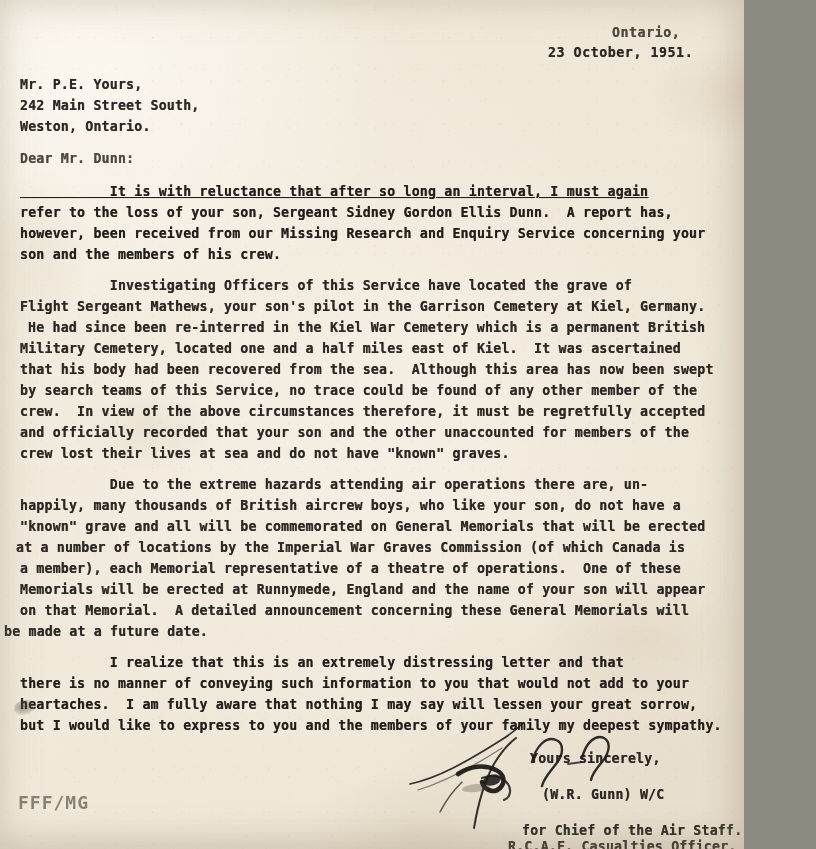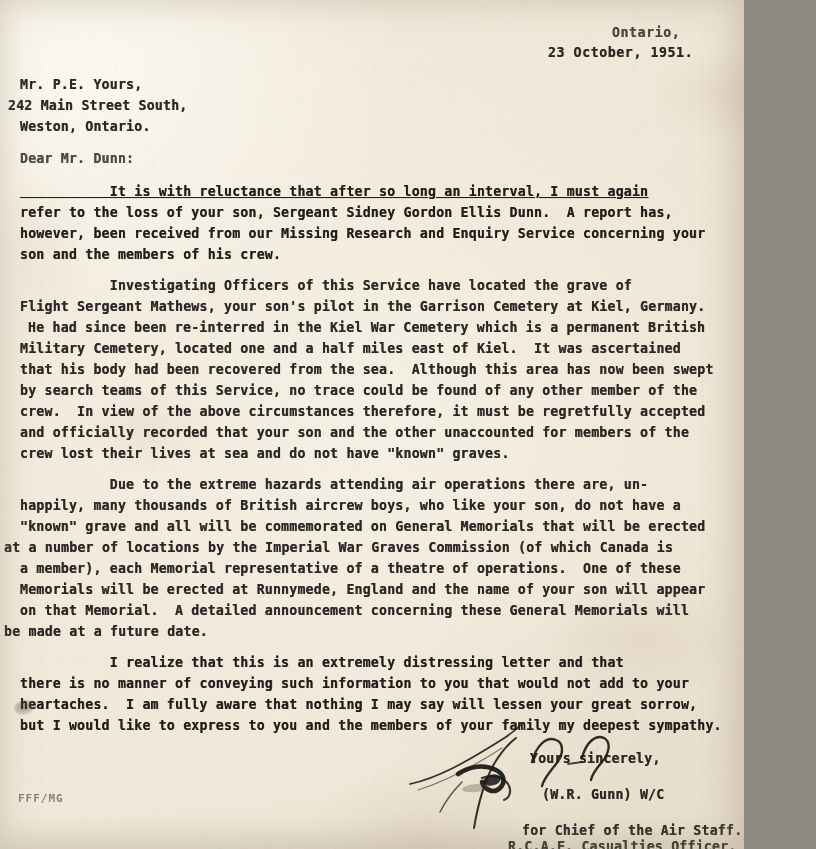--- a/index.html
+++ b/index.html
@@ -74,21 +74,21 @@
   
   .ink-light { color: #403b34; opacity: 0.93; }
   .ink-dark  { color: #201d1a; }
 
   .heading-block .ln { letter-spacing: 0.6px; }
 
   .refmark {
     position: absolute;
     left: 18px;
     top: 792px;
-    font-size: 11px;
+    font-size: 18px;
     font-weight: 700;
     letter-spacing: 1px;
     color: #5d574d;
     opacity: 0.7;
     white-space: pre;
     font-family: "DejaVu Sans Mono", "Liberation Mono", monospace;
   }
 
   .margin-smudge {
     position: absolute;
@@ -131,21 +131,21 @@
 
   <div class="text-layer">
 
     <div class="heading-block">
       <div class="ln ink-light" style="left:612px; top:26px;">Ontario,</div>
       <div class="ln" style="left:548px; top:46px;">23 October, 1951.</div>
     </div>
 
     <div>
       <div class="ln" style="left:20px; top:78px;">Mr. P.E. Yours,</div>
-      <div class="ln" style="left:8px; top:99px;">242 Main Street South,</div>
+      <div class="ln" style="left:20px; top:99px;">242 Main Street South,</div>
       <div class="ln" style="left:20px; top:120px;">Weston, Ontario.</div>
     </div>
 
     <div class="ln ink-light" style="left:20px; top:152px;">Dear Mr. Dunn:</div>
 
     <div>
       <div class="ln ink-dark" style="left:20px; top:185px;text-decoration:underline;">           It is with reluctance that after so long an interval, I must again</div>
       <div class="ln ink-dark" style="left:20px; top:206px;">refer to the loss of your son, Sergeant Sidney Gordon Ellis Dunn.  A report has,</div>
       <div class="ln ink-dark" style="left:20px; top:227px;">however, been received from our Missing Research and Enquiry Service concerning your</div>
       <div class="ln ink-dark" style="left:20px; top:248px;">son and the members of his crew.</div>
@@ -160,21 +160,21 @@
       <div class="ln" style="left:20px; top:384px;">by search teams of this Service, no trace could be found of any other member of the</div>
       <div class="ln" style="left:20px; top:405px;">crew.  In view of the above circumstances therefore, it must be regretfully accepted</div>
       <div class="ln" style="left:20px; top:426px;">and officially recorded that your son and the other unaccounted for members of the</div>
       <div class="ln" style="left:20px; top:447px;">crew lost their lives at sea and do not have "known" graves.</div>
     </div>
 
     <div>
       <div class="ln" style="left:20px; top:478px;">           Due to the extreme hazards attending air operations there are, un-</div>
       <div class="ln" style="left:20px; top:499px;">happily, many thousands of British aircrew boys, who like your son, do not have a</div>
       <div class="ln" style="left:20px; top:520px;">"known" grave and all will be commemorated on General Memorials that will be erected</div>
-      <div class="ln" style="left:4px; top:541px;">at a number of locations by the Imperial War Graves Commission (of which Canada is</div>
+      <div class="ln" style="left:16px; top:541px;">at a number of locations by the Imperial War Graves Commission (of which Canada is</div>
       <div class="ln" style="left:20px; top:562px;">a member), each Memorial representative of a theatre of operations.  One of these</div>
       <div class="ln" style="left:20px; top:583px;">Memorials will be erected at Runnymede, England and the name of your son will appear</div>
       <div class="ln" style="left:20px; top:604px;">on that Memorial.  A detailed announcement concerning these General Memorials will</div>
       <div class="ln" style="left:4px; top:625px;">be made at a future date.</div>
     </div>
 
     <div>
       <div class="ln ink-dark" style="left:20px; top:656px;text-align:right;">           I realize that this is an extremely distressing letter and that</div>
       <div class="ln ink-dark" style="left:20px; top:677px;">there is no manner of conveying such information to you that would not add to your</div>
       <div class="ln ink-dark" style="left:20px; top:698px;">heartaches.  I am fully aware that nothing I may say will lessen your great sorrow,</div>

